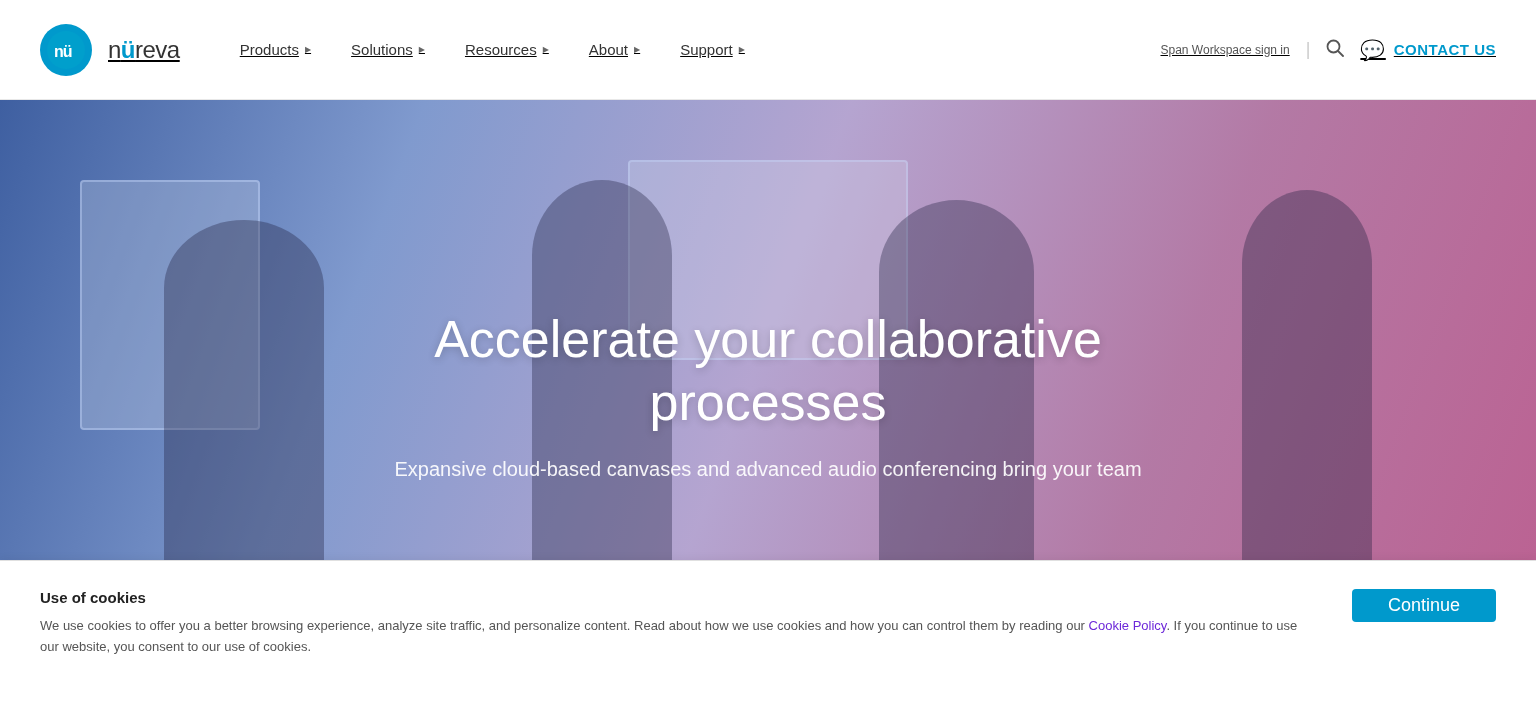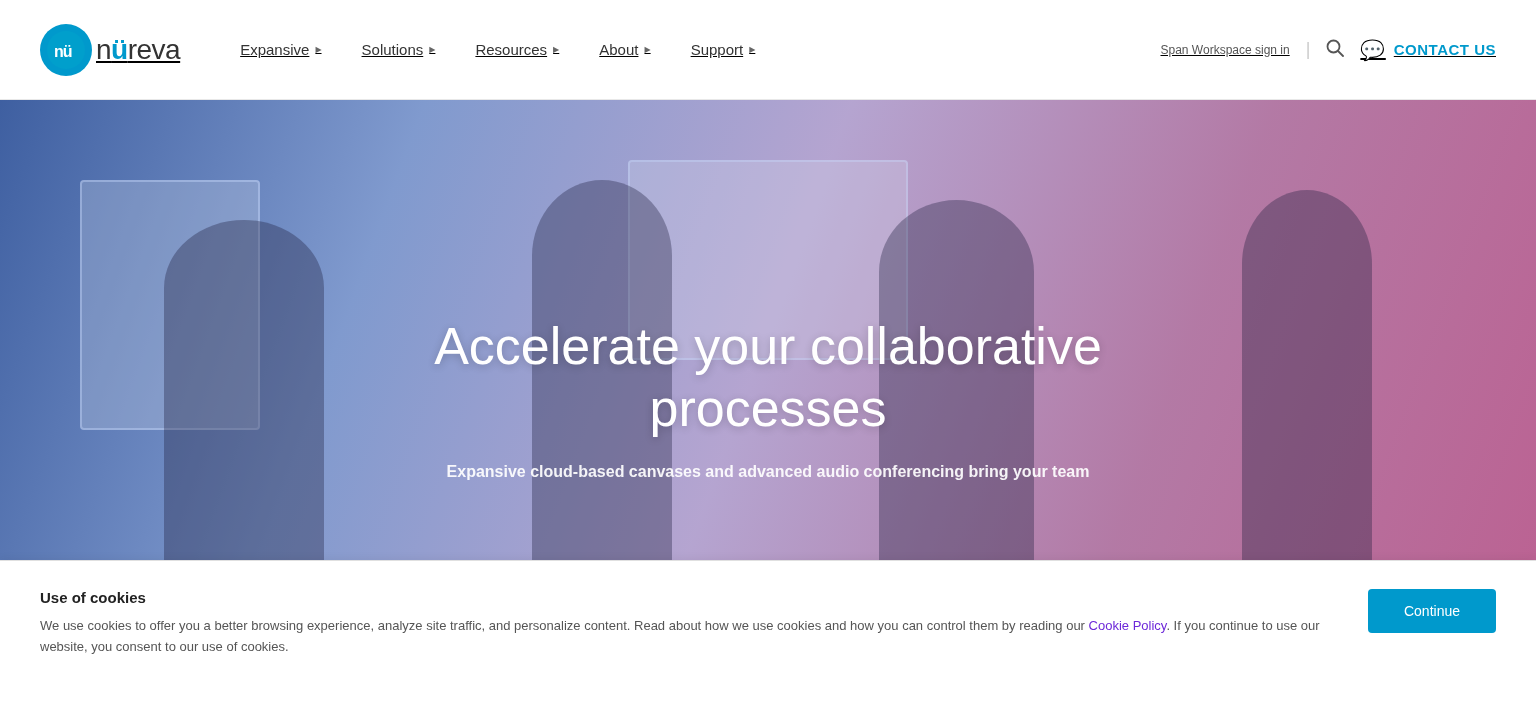--- a/index.html
+++ b/index.html
@@ -164,22 +164,22 @@
       width: 800px;
     }
     .hero-title {
       font-size: 52px;
       font-weight: 300;
       line-height: 1.2;
       margin-bottom: 20px;
       text-shadow: 0 2px 8px rgba(0,0,0,0.2);
     }
     .hero-subtitle {
-      font-size: 16px;
-      font-weight: 700;
+      font-size: 20px;
+      font-weight: 400;
       line-height: 1.6;
       color: rgba(255,255,255,0.92);
     }
 
     
     .cookie-banner {
       position: relative;
       background: #fff;
       padding: 28px 40px 28px 40px;
       border-top: 1px solid #e0e0e0;
@@ -206,35 +206,35 @@
     .cookie-link {
       color: #6d28d9;
       text-decoration: none;
       cursor: pointer;
     }
     .cookie-btn {
       background: #0099cc;
       color: #fff;
       border: none;
       border-radius: 4px;
-      padding: 14px 36px;
-      font-size: 14px;
+      padding: 6px 36px;
+      font-size: 18px;
       cursor: pointer;
       white-space: nowrap;
       font-weight: 500;
       flex-shrink: 0;
     }
 
     
     .logo-text {
-      font-size: 28px;
+      font-size: 24px;
       font-weight: 300;
       color: #333;
       letter-spacing: -0.5px;
-      margin-left: 4px;
+      margin-left: 16px;
     }
     .logo-text span { color: #0099cc; font-weight: 600; }
   </style>
 </head>
 <body>
 
 <header class="header">
   <div class="header-left">
 
     <div class="logo">
@@ -242,21 +242,21 @@
         <svg width="38" height="38" viewBox="0 0 38 38" xmlns="http://www.w3.org/2000/svg">
           <circle cx="19" cy="19" r="19" fill="#009fcc"></circle>
           <text x="7" y="26" font-family="Arial" font-size="16" font-weight="bold" fill="white">nü</text>
         </svg>
       </div>
       <span class="logo-text">n<span>ü</span>reva</span>
     </div>
 
     <nav>
       <a class="nav-item">
-        <span>Expansive</span>
+        <span>Products</span>
         <span class="nav-arrow">▶</span>
       </a>
       <a class="nav-item">
         <span>Solutions</span>
         <span class="nav-arrow">▶</span>
       </a>
       <a class="nav-item">
         <span>Resources</span>
         <span class="nav-arrow">▶</span>
       </a>

